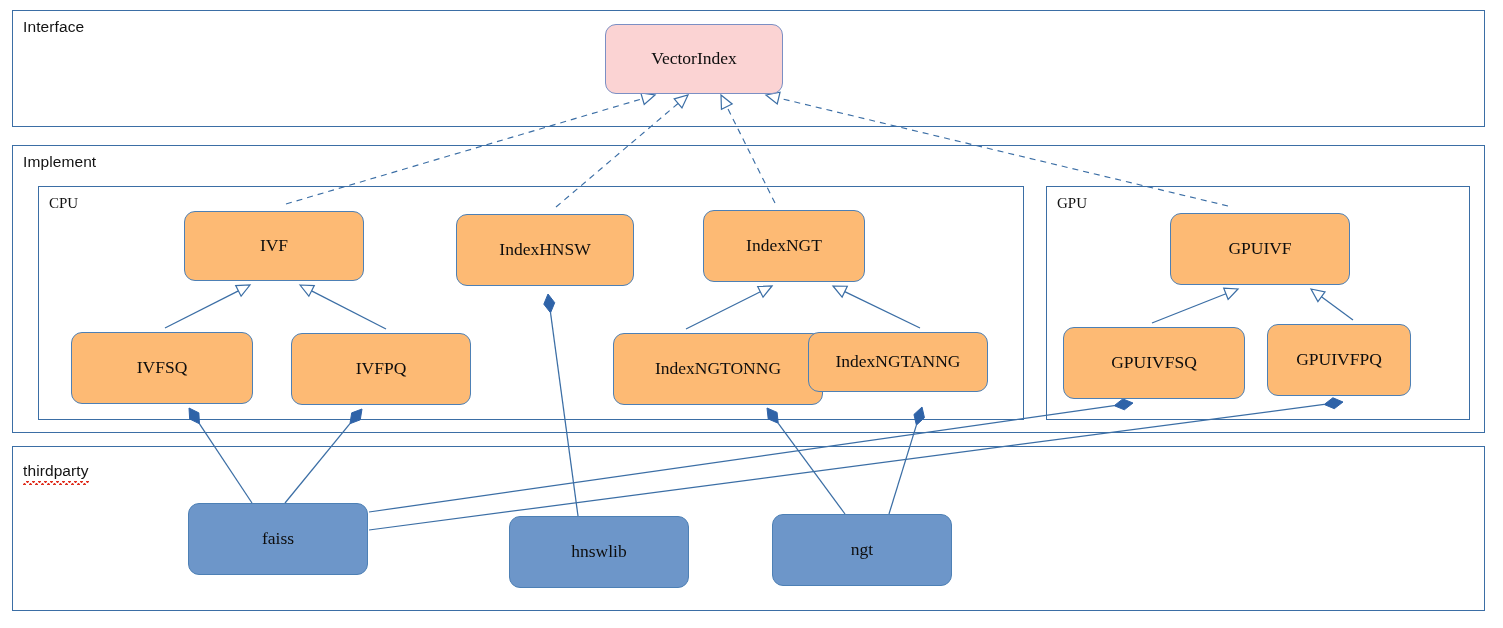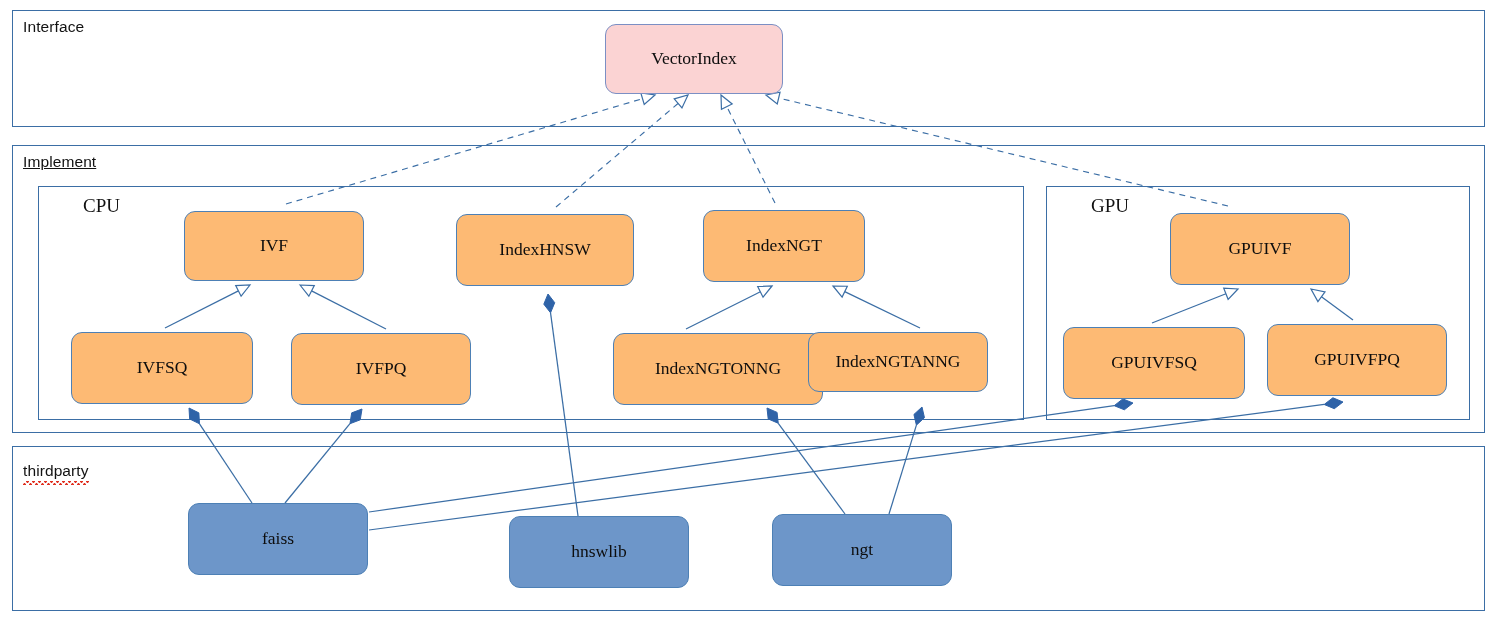--- a/index.html
+++ b/index.html
@@ -5,21 +5,21 @@
   html,body{margin:0;padding:0;background:#ffffff;}
   body{width:1503px;height:628px;position:relative;overflow:hidden;
        font-family:"Liberation Sans",sans-serif;}
   #stage{position:absolute;left:0;top:0;width:1503px;height:628px;}
 
   .container-box{position:absolute;border:1.6px solid #3b6ea5;background:transparent;box-sizing:border-box;}
   .container-label{position:absolute;font-family:"Liberation Sans",sans-serif;
        font-size:15.5px;color:#121212;white-space:nowrap;letter-spacing:.1px;}
   .inner-box{position:absolute;border:1.1px solid #3b6ea5;background:transparent;box-sizing:border-box;}
   .inner-label{position:absolute;font-family:"Liberation Serif",serif;
-       font-size:19px;color:#121212;white-space:nowrap;margin-left:34px;}
+       font-size:15px;color:#121212;white-space:nowrap;}
 
   .misspelled{position:relative;display:inline-block;
        text-decoration-color:#1a1a1a;text-decoration-thickness:1.2px;
        text-underline-offset:2px;margin-top:8px;}
   .misspelled::after{content:"";position:absolute;left:0;right:0;bottom:-5px;height:4px;
        background-image:
          radial-gradient(circle at 1.5px 3.2px, #e03020 1.05px, rgba(0,0,0,0) 1.3px),
          radial-gradient(circle at 4.5px 0.8px, #e03020 1.05px, rgba(0,0,0,0) 1.3px);
        background-size:6px 4px;background-repeat:repeat-x;}
 
@@ -40,21 +40,21 @@
 </style>
 </head>
 <body>
 
 <div id="stage">
 
   <div id="containers-layer">
       <div class="container-box" style="left: 12px; top: 10px; width: 1473px; height: 117px;"></div>
       <div class="container-label" style="left: 23px; top: 18px;">Interface</div>
       <div class="container-box" style="left: 12px; top: 145px; width: 1473px; height: 288px;"></div>
-      <div class="container-label" style="left: 23px; top: 153px; text-decoration: underline;">Implement</div>
+      <div class="container-label" style="left: 23px; top: 153px;">Implement</div>
       <div class="container-box" style="left: 12px; top: 446px; width: 1473px; height: 165px;"></div>
       <div class="container-label" style="left: 23px; top: 454px;"><span class="misspelled">thirdparty</span></div>
     </div>
   <div id="subcontainers-layer">
       <div class="inner-box" style="left: 38px; top: 186px; width: 986px; height: 234px;"></div>
       <div class="inner-label" style="left: 49px; top: 195px;">CPU</div>
       <div class="inner-box" style="left: 1046px; top: 186px; width: 424px; height: 234px;"></div>
       <div class="inner-label" style="left: 1057px; top: 195px;">GPU</div>
     </div>
 
@@ -133,19 +133,19 @@
       <div class="node pink" style="left: 605px; top: 24px; width: 178px; height: 70px;">VectorIndex</div>
       <div class="node green" style="left: 184px; top: 211px; width: 180px; height: 70px;">IVF</div>
       <div class="node green" style="left: 456px; top: 214px; width: 178px; height: 72px;">IndexHNSW</div>
       <div class="node green" style="left: 703px; top: 210px; width: 162px; height: 72px;">IndexNGT</div>
       <div class="node green" style="left: 71px; top: 332px; width: 182px; height: 72px;">IVFSQ</div>
       <div class="node green" style="left: 291px; top: 333px; width: 180px; height: 72px;">IVFPQ</div>
       <div class="node green" style="left: 613px; top: 333px; width: 210px; height: 72px;">IndexNGTONNG</div>
       <div class="node green" style="left: 808px; top: 332px; width: 180px; height: 60px;">IndexNGTANNG</div>
       <div class="node green" style="left: 1170px; top: 213px; width: 180px; height: 72px;">GPUIVF</div>
       <div class="node green" style="left: 1063px; top: 327px; width: 182px; height: 72px;">GPUIVFSQ</div>
-      <div class="node green" style="left: 1267px; top: 324px; width: 180px; height: 72px;">GPUIVFPQ</div>
+      <div class="node green" style="left: 1267px; top: 324px; width: 144px; height: 72px;">GPUIVFPQ</div>
       <div class="node blue" style="left: 188px; top: 503px; width: 180px; height: 72px;">faiss</div>
       <div class="node blue" style="left: 486px; top: 516px; width: 180px; height: 72px; margin-left: 23px;">hnswlib</div>
       <div class="node blue" style="left: 772px; top: 514px; width: 180px; height: 72px;">ngt</div>
     </div>
 
 </div>
 
 </body></html>

